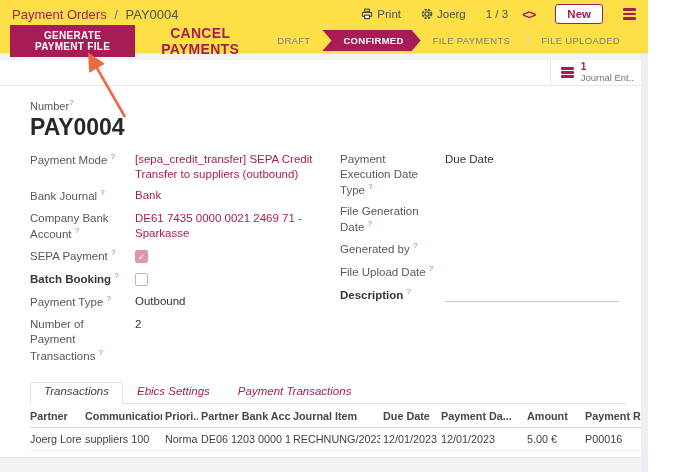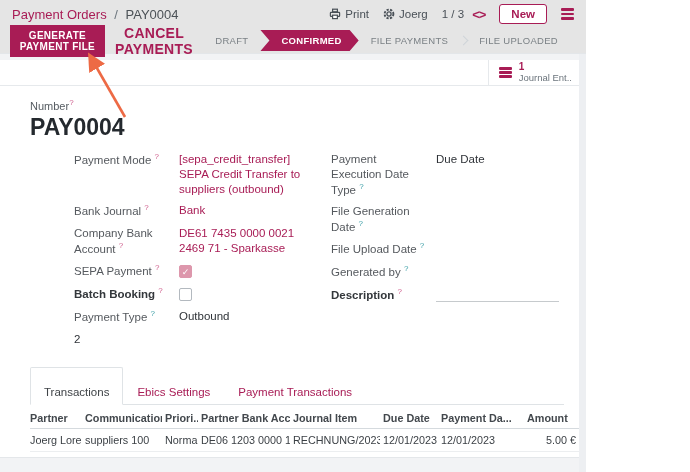--- a/index.html
+++ b/index.html
@@ -1,27 +1,27 @@
 <!DOCTYPE html>
 <html style="--primary: #a81c55;"><head>
 <meta charset="utf-8">
 <style>
   :root{ --primary:#a81c55; }
   *{box-sizing:border-box; margin:0; padding:0;}
   html,body{width:690px;height:472px;}
   body{font-family:"Liberation Sans",sans-serif; background:#fff; color:#33383d; overflow:hidden;}
-  .screen{position:relative; width:586px; height:472px; background:#e5e5e5; overflow:hidden;}
+  .screen{position:relative; width:648px; height:472px; background:#fde047; overflow:hidden;}
 
   
   .topbar{height:28px; display:flex; align-items:center; justify-content:space-between; padding:0 12px 0 12px;}
   .breadcrumb{font-size:13px; white-space:nowrap;}
   .bc-link{color:var(--primary); cursor:pointer;}
   .bc-sep{color:#6c757d; margin:0 4px;}
   .bc-current{color:#4c5257;}
-  .top-controls{display:flex; align-items:center; gap:14px;}
+  .top-controls{display:flex; align-items:center; gap:20px;}
   .tbtn{display:flex; align-items:center; gap:4px; background:none; border:none; font-family:inherit; font-size:11.5px; color:#495057; cursor:pointer;}
   .pager{font-size:11.5px; color:#495057;}
   .pager-arrows{display:flex; gap:0; margin-left:-6px;}
   .pager-arrows span{color:var(--primary); font-weight:700; font-size:13px; line-height:13px; cursor:pointer; letter-spacing:-1px;}
   .new-btn{background:#fff; border:1px solid var(--primary); color:var(--primary); font-family:inherit; font-size:11.5px; font-weight:700; padding:3px 11px; border-radius:3px; cursor:pointer;}
   .hamburger{display:inline-block; cursor:pointer;}
   .hamburger i{display:block; width:13px; height:2.5px; background:var(--primary); margin:2px 0; border-radius:1px;}
 
   
   .actionbar{height:26px; display:flex; align-items:center; justify-content:space-between; padding:0 10px; border-bottom:1px solid #e3e6e9;}
@@ -45,41 +45,41 @@
   .stat-value{font-size:10px; font-weight:700; color:var(--primary);}
   .stat-label{font-size:9.5px; color:#6c757d; white-space:nowrap;}
 
   .sheet-body{padding:12px 22px 0 30px;}
   .number-label{font-size:11px; color:#555b61;}
   .page-title{font-size:23px; font-weight:700; color:#24292e; margin:2px 0 11px;}
   sup.help{font-size:8px; font-weight:400;}
   sup.help.pink{color:#cf5f8d;}
   sup.help.teal{color:#3fa0a8;}
 
-  .field-grid{display:grid; grid-template-columns:1fr 1fr; column-gap:24px;margin-left:44px;}
+  .field-grid{display:grid; grid-template-columns:1fr 1fr; column-gap:24px;}
   .frow{display:flex; margin-bottom:6px; min-height:17px;}
   .flabel{width:105px; flex:none; font-size:11.5px; color:#55595e; padding-right:8px; line-height:1.32;}
   .flabel.bold{font-weight:700; color:#33373b;}
   .fvalue{flex:1; font-size:11.5px; color:#2f3338; line-height:1.32; min-height:14px;}
   .fvalue.flink{color:var(--primary); cursor:pointer;}
   .cb{display:inline-block; width:13px; height:13px; border:1px solid #b3b9bf; border-radius:2px; background:#fff; font-size:9px; line-height:12px; text-align:center; vertical-align:middle;}
   .cb.checked.ro{background:#dd97ac; border-color:#dd97ac; color:#fff;}
   .finput{border-bottom:1px solid #c6cacd; height:15px; width:96%; cursor:text;}
 
   
   .tabs{display:flex; margin-top:12px; border-bottom:1px solid #dfe3e6;}
-  .tab{font-size:11.5px; padding:18px 13px 5px; color:var(--primary); cursor:pointer; border:1px solid transparent;}
+  .tab{font-size:11.5px; padding:2px 13px 5px; color:var(--primary); cursor:pointer; border:1px solid transparent;font-style:italic;}
   .tab.active{color:#3f4347; background:#fff; border:1px solid #dfe3e6; border-bottom:1px solid #fff; margin-bottom:-1px; border-radius:2px 2px 0 0;}
 
   
   table.txn{width:100%; border-collapse:collapse; table-layout:fixed; font-size:10.8px; margin-top:1px;}
   .txn th{text-align:left; font-weight:700; color:#43484d; padding:5px 3px 4px; border-bottom:1px solid #d5dade; white-space:nowrap; overflow:hidden; cursor:pointer;}
   .txn td{padding:5px 3px; border-bottom:1px solid #eceef0; color:#3a3f44; white-space:nowrap; overflow:hidden; cursor:pointer;}
   .txn th:first-child,.txn td:first-child{padding-left:0;}
-  .col-amount{text-align:right; padding-right:6px !important;}
+  .col-amount{padding-right:6px !important;}
   .col-icon{text-align:center;}
 
   .bottom-band{position:absolute; left:0; right:0; bottom:0; height:15px; background:#f2f3f5; border-top:1px solid #e4e7ea;}
   .scroll-strip{position:absolute; right:0; top:54px; bottom:0; width:7px; background:#edeff2; z-index:20;}
 
   .annotation{position:absolute; inset:0; width:690px; height:472px; pointer-events:none; z-index:50;}
 </style>
 </head>
 <body>
 
@@ -178,38 +178,39 @@
             </div>
             <div class="frow">
               <label class="flabel bold">Batch Booking <sup class="help pink">?</sup></label>
               <div class="fvalue"><span class="cb"></span></div>
             </div>
             <div class="frow">
               <label class="flabel">Payment Type <sup class="help teal">?</sup></label>
               <div class="fvalue">Outbound</div>
             </div>
             <div class="frow">
+              <label class="flabel">Number of Payment Transactions <sup class="help teal">?</sup></label>
               <div class="fvalue">2</div>
             </div>
           </div>
         <div>
             <div class="frow">
               <label class="flabel">Payment Execution Date Type <sup class="help teal">?</sup></label>
               <div class="fvalue">Due Date</div>
             </div>
             <div class="frow">
               <label class="flabel">File Generation Date <sup class="help teal">?</sup></label>
               <div class="fvalue"></div>
             </div>
             <div class="frow">
+              <label class="flabel">Generated by <sup class="help teal">?</sup></label>
+              <div class="fvalue"></div>
+            </div>
+            <div class="frow">
               <label class="flabel">File Upload Date <sup class="help teal">?</sup></label>
-              <div class="fvalue"></div>
-            </div>
-            <div class="frow">
-              <label class="flabel">Generated by <sup class="help teal">?</sup></label>
               <div class="fvalue"></div>
             </div>
             <div class="frow">
               <label class="flabel bold">Description <sup class="help pink">?</sup></label>
               <div class="fvalue">
                 <div class="finput"></div>
               </div>
             </div>
           </div>
       </div>

